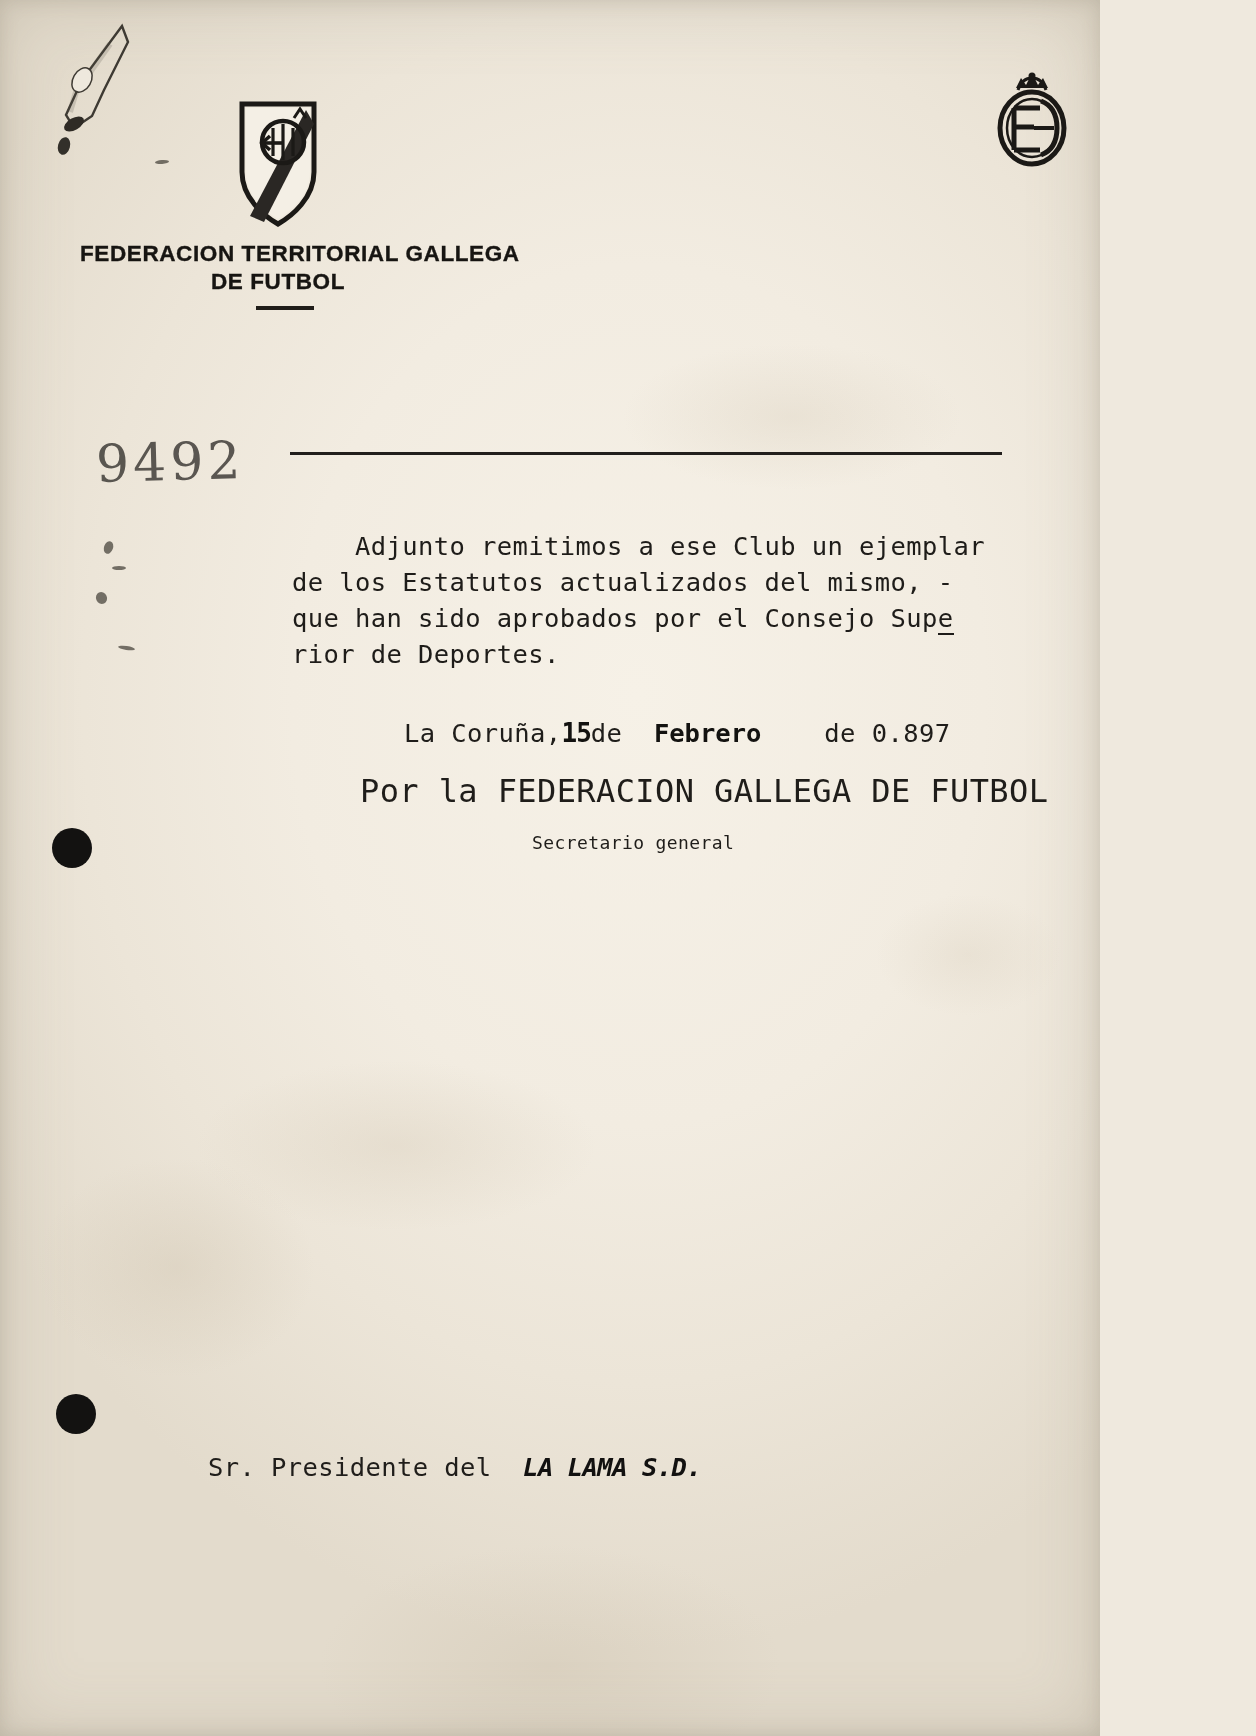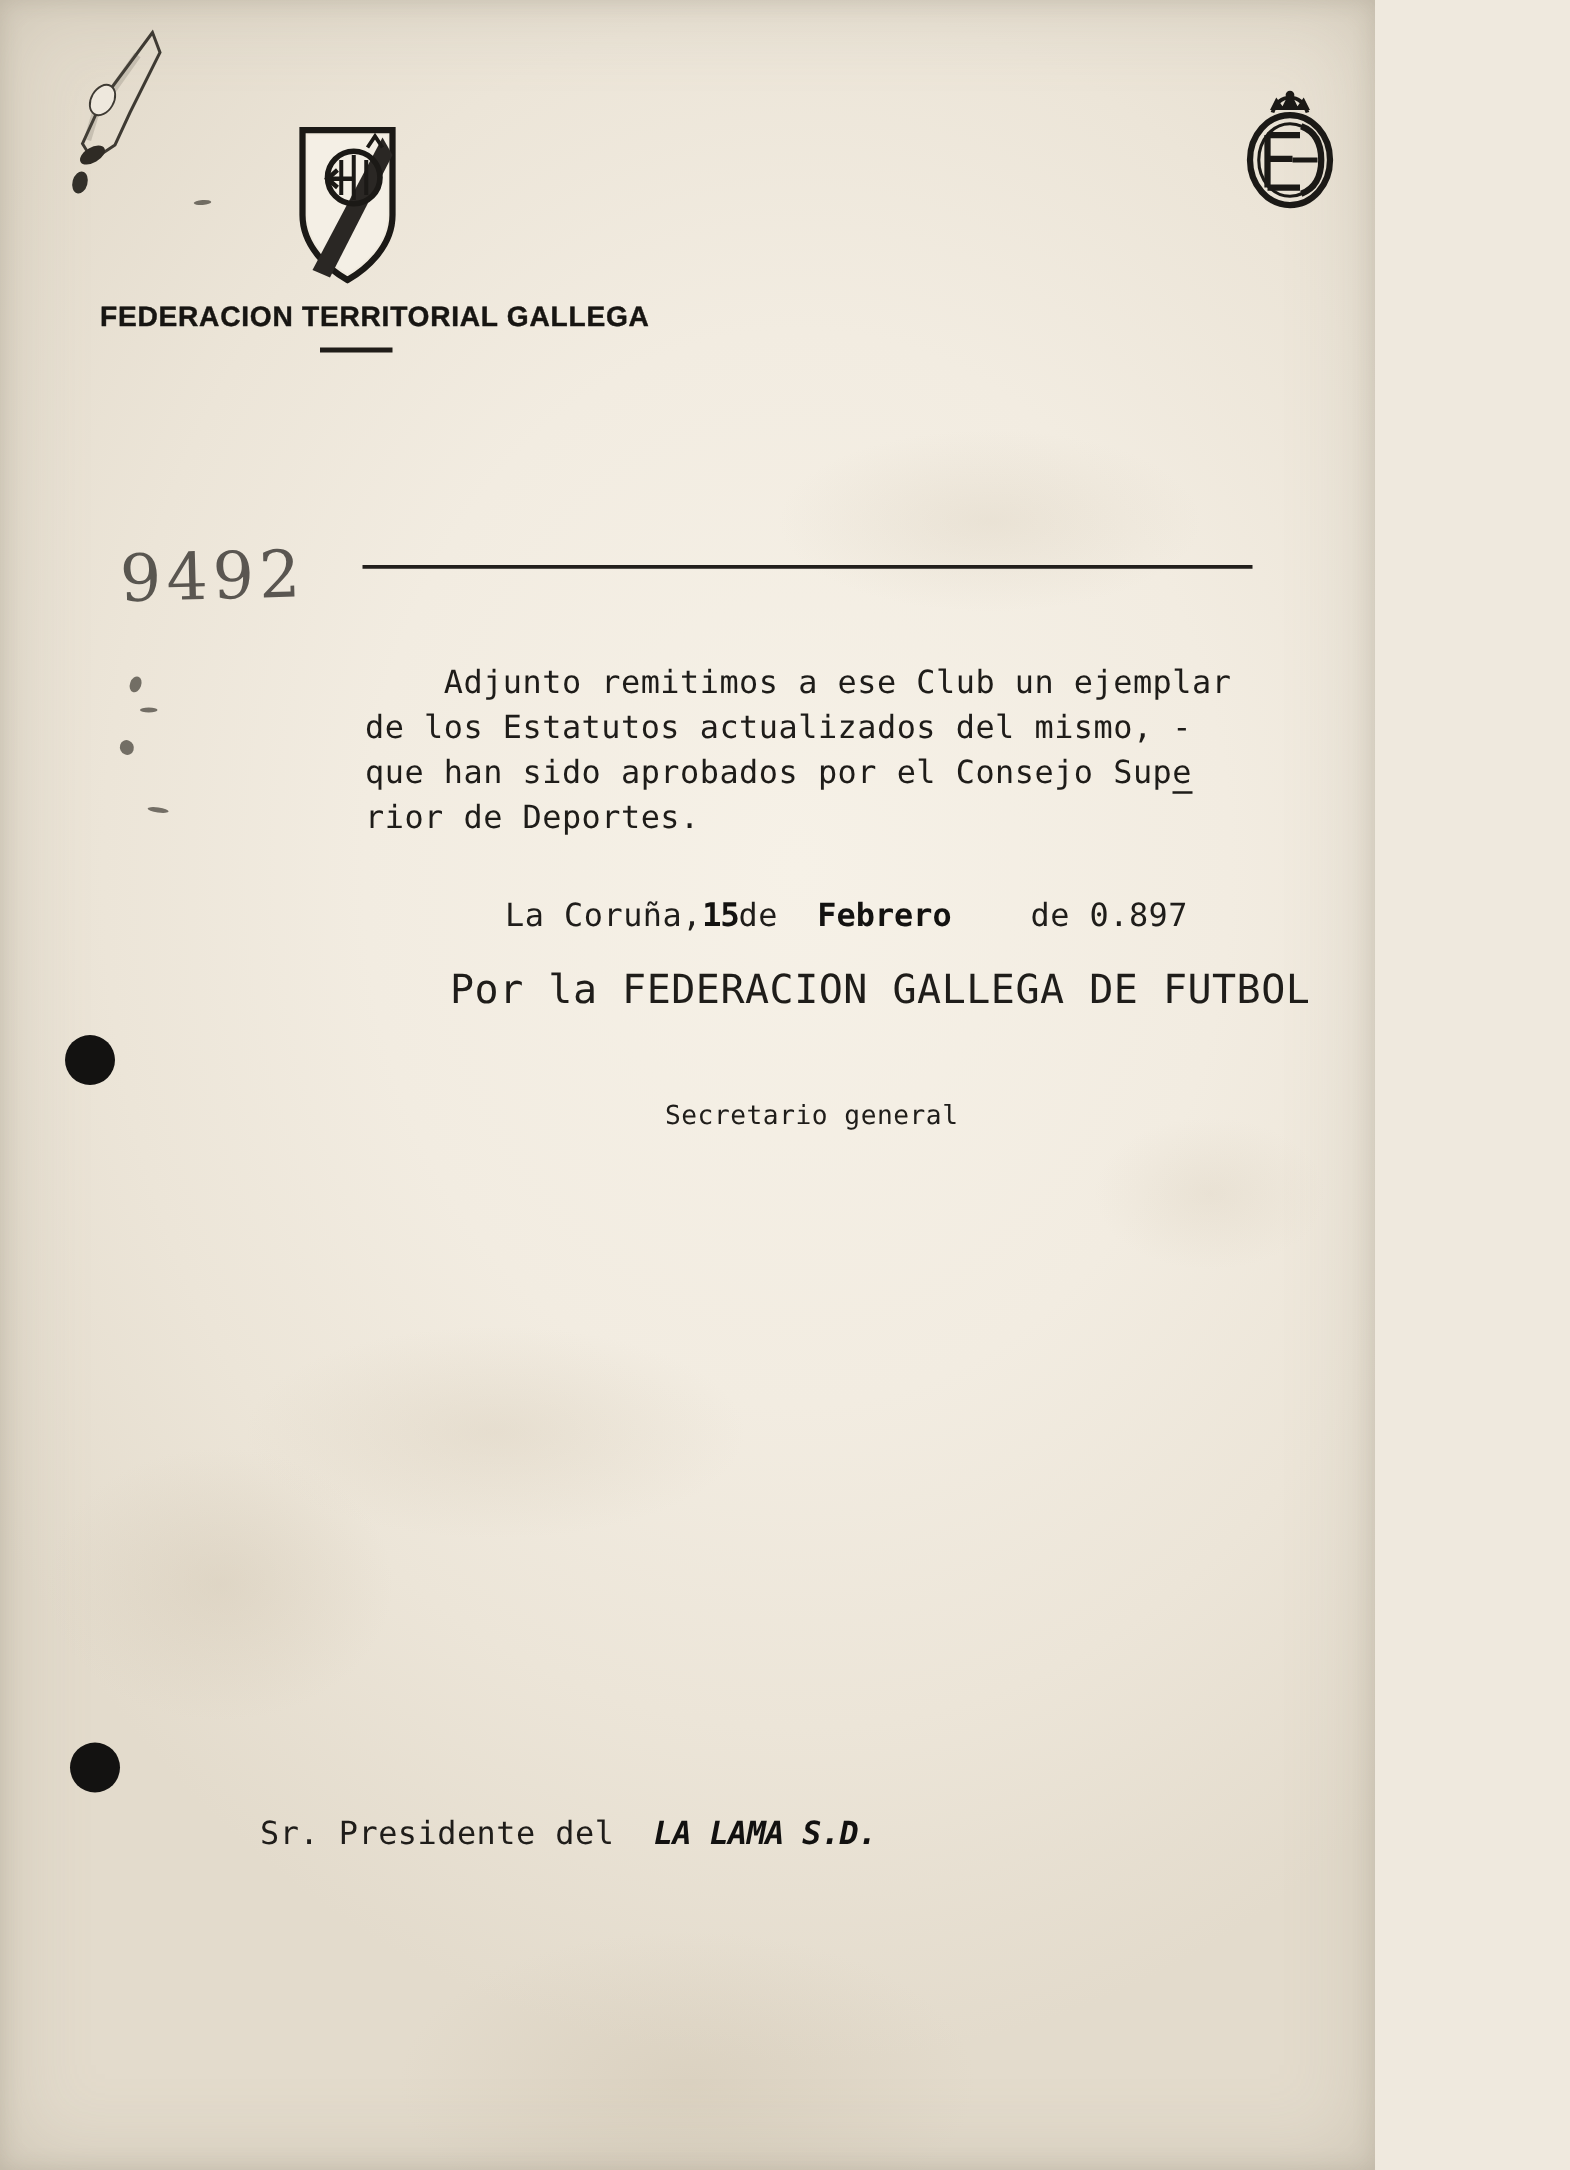--- a/index.html
+++ b/index.html
@@ -134,22 +134,22 @@
   }
 
   #by-line {
     left: 360px; top: 772px;
     font-size: 32px;
     white-space: nowrap;
     color: #1f1d1a;
   }
 
   #sig-title {
-    left: 532px; top: 880px;
-    font-size: 21px;
+    left: 532px; top: 832px;
+    font-size: 18px;
     white-space: nowrap;
     color: #1f1d1a;
   }
 
   #addressee {
     left: 208px; top: 1452px;
     font-size: 25.5px;
     white-space: nowrap;
     color: #1f1d1a;
   }
@@ -215,20 +215,21 @@
     <ellipse cx="48" cy="60" rx="32" ry="36" fill="none" stroke="#1b1916" stroke-width="5"></ellipse>
     <ellipse cx="48" cy="60" rx="25" ry="29" fill="none" stroke="#1b1916" stroke-width="2.5"></ellipse>
     <path d="M30 40 V82" stroke="#1b1916" stroke-width="5"></path>
     <path d="M30 40 H56 M30 59 H50 M30 82 H56" stroke="#1b1916" stroke-width="5"></path>
     <path d="M57 33 q16 6 16 27 q0 21 -16 27" fill="none" stroke="#1b1916" stroke-width="5"></path>
     <path d="M50 60 H70" stroke="#1b1916" stroke-width="4"></path>
   </svg>
 
   <div class="layer" id="letterhead">
     <div class="lh-line lh1">FEDERACION TERRITORIAL GALLEGA</div>
+    <div class="lh-line lh2">DE FUTBOL</div>
     <div id="lh-rule"></div>
   </div>
 
   <div class="layer" id="stamp-number">9492</div>
 
   <div class="layer" id="ref-rule"></div>
 
   <div class="layer tw" id="body-par">    Adjunto remitimos a ese Club un ejemplar
 de los Estatutos actualizados del mismo, -
 que han sido aprobados por el Consejo Sup<span class="ul-sup">e</span>

